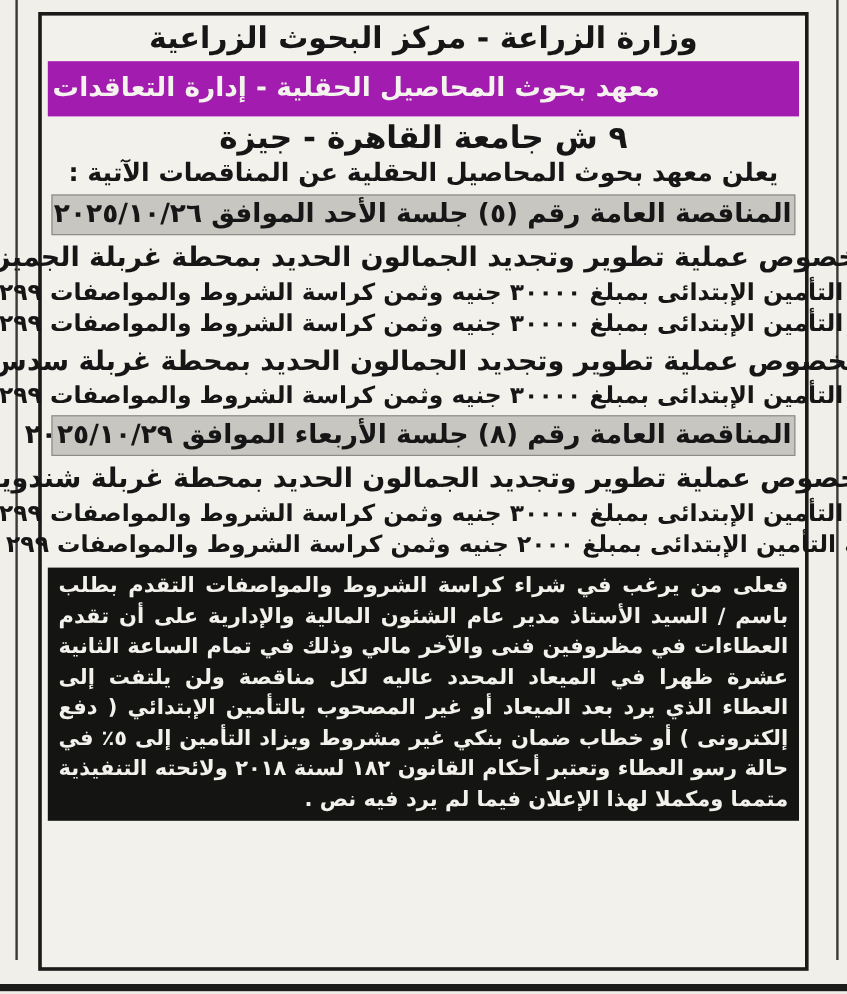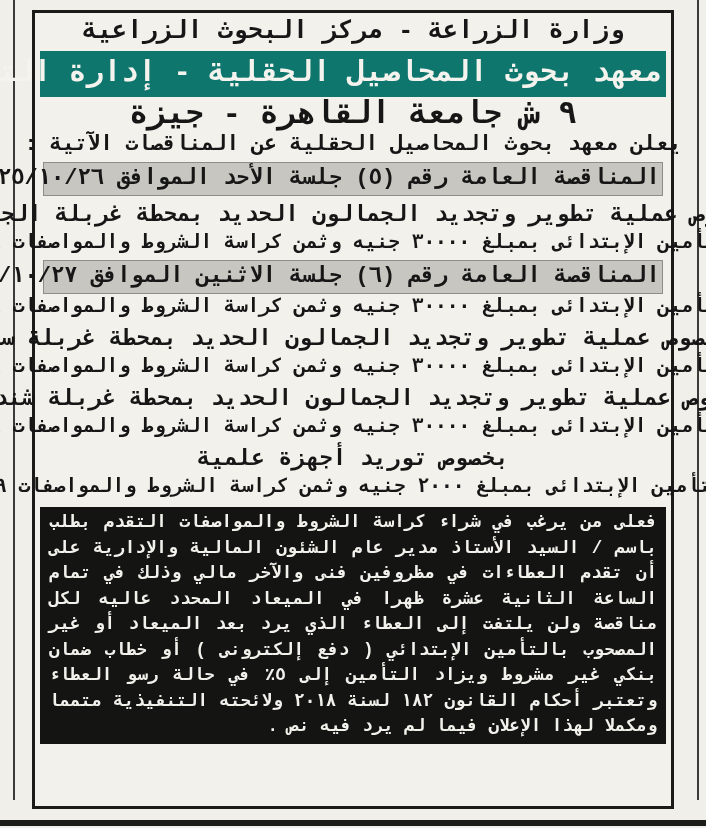--- a/index.html
+++ b/index.html
@@ -1,15 +1,15 @@
 <!DOCTYPE html>
 <html lang="ar" dir="rtl"><head>
 <meta charset="utf-8">
 <style>
-  * { margin: 0; padding: 0; box-sizing: border-box; font-family: Liberation Mono, monospace; }
+  * { margin: 0; padding: 0; box-sizing: border-box; }
   html, body {
     width: 706px; height: 828px;
     background: #e9e7e1;
     font-family: "DejaVu Sans", sans-serif;
     overflow: hidden;
   }
   .page {
     position: relative;
     width: 706px; height: 828px;
     background: #f1efe9;
@@ -37,31 +37,31 @@
   }
 
   .ministry {
     font-size: 25px; font-weight: bold;
     line-height: 34px;
     text-align: center;
     white-space: nowrap;
   }
   .banner {
     width: 100%;
-    background: #0f766e;
+    background: #a21caf;
     color: #f4f3ee;
-    font-size: 29px; font-weight: bold;
-    text-align: center;
+    font-size: 22px; font-weight: bold;
+    text-align: left;
     line-height: 42px;
     padding: 2px 4px;
     margin-top: 2px;
     white-space: nowrap;
   }
   .address {
-    font-size: 31px; font-weight: bold;
+    font-size: 26px; font-weight: bold;
     line-height: 30px; margin-top: 3px;
     text-align: center; white-space: nowrap;
   }
   .announce {
     font-size: 21px; font-weight: bold;
     line-height: 27px; margin-top: 1px;
     text-align: left; white-space: nowrap;
   }
 
   .tender { width: 100%; display: flex; flex-direction: column; align-items: center; }
@@ -125,36 +125,35 @@
 
     <div class="announce">يعلن معهد بحوث المحاصيل الحقلية عن المناقصات الآتية :</div>
 
     <div class="tender">
       <div class="tender-bar">المناقصة العامة رقم (٥)  جلسة الأحد الموافق ٢٠٢٥/١٠/٢٦</div>
       <div class="tender-subject">بخصوص عملية تطوير وتجديد الجمالون الحديد بمحطة غربلة الجميزة</div>
       <div class="tender-fees">قيمة التأمين الإبتدائى بمبلغ ٣٠٠٠٠ جنيه وثمن كراسة الشروط والمواصفات ٢٩٩ جنيه</div>
     </div>
 
     <div class="tender">
-      <div class="tender-bar">المناقصة العامة رقم (٦)  جلسة الاثنين الموافق ٢٠٢٥/١٠/٢٧</div>
       <div class="tender-fees">قيمة التأمين الإبتدائى بمبلغ ٣٠٠٠٠ جنيه وثمن كراسة الشروط والمواصفات ٢٩٩ جنيه</div>
     </div>
 
     <div class="tender">
       <div class="tender-subject">بخصوص عملية تطوير وتجديد الجمالون الحديد بمحطة غربلة سدس</div>
       <div class="tender-fees">قيمة التأمين الإبتدائى بمبلغ ٣٠٠٠٠ جنيه وثمن كراسة الشروط والمواصفات ٢٩٩ جنيه</div>
     </div>
 
     <div class="tender">
+      <div class="tender-bar">المناقصة العامة رقم (٨)  جلسة الأربعاء الموافق ٢٠٢٥/١٠/٢٩</div>
       <div class="tender-subject">بخصوص عملية تطوير وتجديد الجمالون الحديد بمحطة غربلة شندويل</div>
       <div class="tender-fees">قيمة التأمين الإبتدائى بمبلغ ٣٠٠٠٠ جنيه وثمن كراسة الشروط والمواصفات ٢٩٩ جنيه</div>
     </div>
 
     <div class="tender">
-      <div class="tender-subject">بخصوص توريد أجهزة علمية</div>
       <div class="tender-fees">قيمة التأمين الإبتدائى بمبلغ ٢٠٠٠ جنيه وثمن كراسة الشروط والمواصفات ٢٩٩ جنيه</div>
     </div>
 
     <div class="terms-box">فعلى من يرغب في شراء كراسة الشروط والمواصفات التقدم بطلب باسم / السيد الأستاذ مدير عام الشئون المالية والإدارية على أن تقدم العطاءات في مظروفين فنى والآخر مالي وذلك في تمام الساعة الثانية عشرة ظهرا في الميعاد المحدد عاليه لكل مناقصة ولن يلتفت إلى العطاء الذي يرد بعد الميعاد أو غير المصحوب بالتأمين الإبتدائي ( دفع إلكترونى ) أو خطاب ضمان بنكي غير مشروط ويزاد التأمين إلى ٥٪ في حالة رسو العطاء وتعتبر أحكام القانون ١٨٢ لسنة ٢٠١٨ ولائحته التنفيذية متمما ومكملا لهذا الإعلان فيما لم يرد فيه نص .</div>
 
   </div>
 
   <div class="bottom-rule"></div>
 
 </div>

